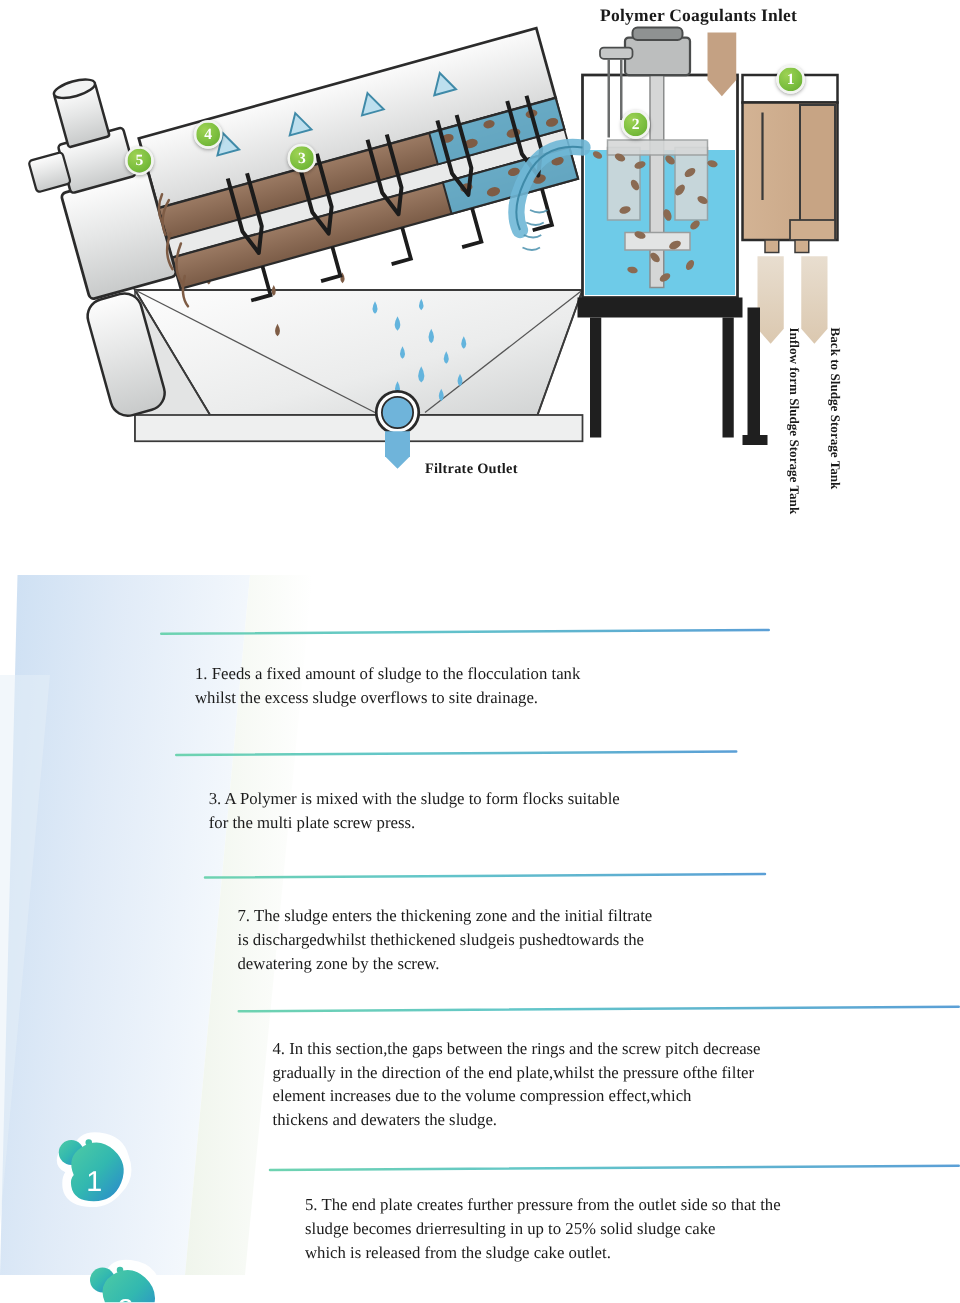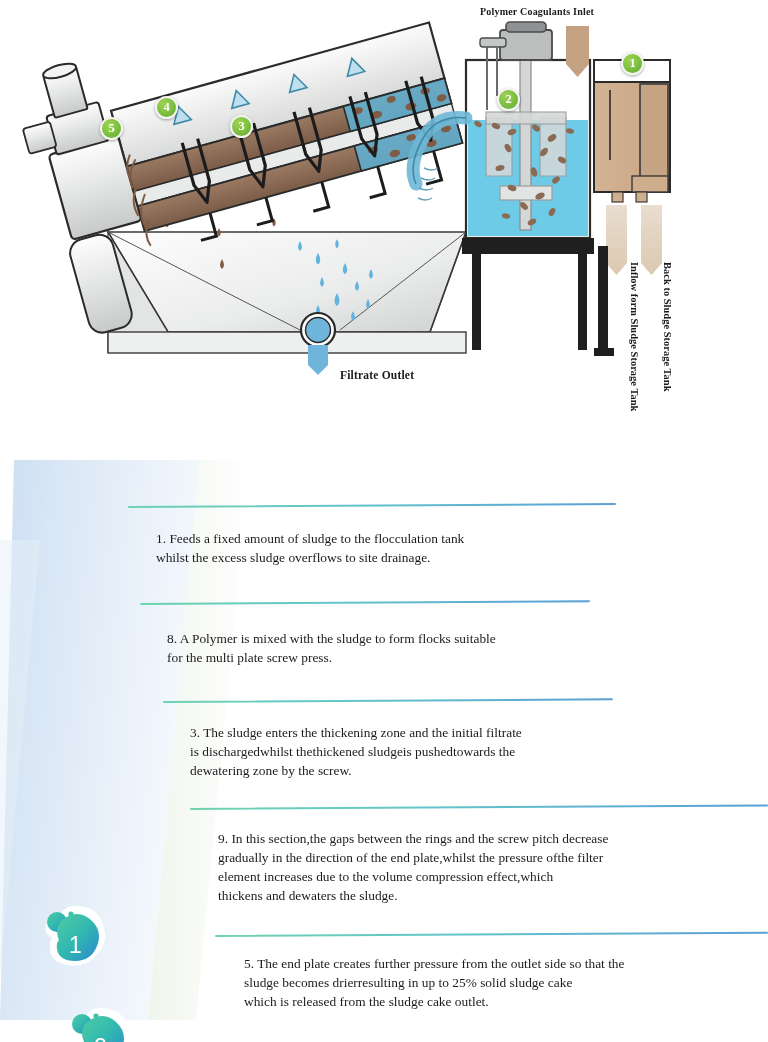--- a/index.html
+++ b/index.html
@@ -26,21 +26,21 @@
 
   .diagram-label {
     position: absolute;
     font-family: "Liberation Serif", serif;
     font-weight: bold;
     color: #1a1a1a;
     letter-spacing: 0.2px;
   }
   #label-polymer {
     left: 480px; top: 6px;
-    font-size: 10px;
+    font-size: 14px;
   }
   #label-filtrate {
     left: 340px; top: 369px;
     font-size: 11.5px;
     text-align: right;
   }
   .vlabel {
     position: absolute;
     font-family: "Liberation Serif", serif;
     font-weight: bold;
@@ -404,21 +404,21 @@
           <circle cx="24" cy="18" r="10" fill="url(#bg1)"></circle>
           <circle cx="38" cy="10" r="2.6" fill="#3fc0a8"></circle>
           <path d="M26 36 q-6 -14 6 -22 q14 -9 26 2 q12 11 6 26 q-6 15 -22 15 q-16 0 -18 -12 q-1 -6 2 -9z" fill="url(#bg1)"></path>
         </svg>
         <span class="num">1</span>
       </div>
     </div>
 
     <div class="step-row">
       <div class="divider" style="left:140px; top:183px; width:450px; transform:rotate(-0.35deg);"></div>
-      <div class="step-text" style="left:167px; top:209px; width:470px;">8. A Polymer is mixed with the sludge to form flocks suitable
+      <div class="step-text" style="left:167px; top:209px; width:470px;">3. A Polymer is mixed with the sludge to form flocks suitable
 for the multi plate screw press.</div>
       <div class="badge" style="left:58px; top:586px;">
         <svg width="76" height="76" viewBox="0 0 76 76" xmlns="http://www.w3.org/2000/svg">
           <defs>
             <linearGradient id="bg2" x1="0" y1="0" x2="1" y2="1">
               <stop offset="0%" stop-color="#4ecba4"></stop>
               <stop offset="50%" stop-color="#32b8b0"></stop>
               <stop offset="100%" stop-color="#2a86cf"></stop>
             </linearGradient>
           </defs>
@@ -426,29 +426,29 @@
           <circle cx="24" cy="18" r="10" fill="url(#bg2)"></circle>
           <circle cx="38" cy="10" r="2.6" fill="#3fc0a8"></circle>
           <path d="M26 36 q-6 -14 6 -22 q14 -9 26 2 q12 11 6 26 q-6 15 -22 15 q-16 0 -18 -12 q-1 -6 2 -9z" fill="url(#bg2)"></path>
         </svg>
         <span class="num">2</span>
       </div>
     </div>
 
     <div class="step-row">
       <div class="divider" style="left:163px; top:281px; width:450px; transform:rotate(-0.35deg);"></div>
-      <div class="step-text" style="left:190px; top:303px; width:480px;">3. The sludge enters the thickening zone and the initial filtrate
+      <div class="step-text" style="left:190px; top:303px; width:480px;">7. The sludge enters the thickening zone and the initial filtrate
 is dischargedwhilst thethickened sludgeis pushedtowards the
  dewatering zone by the screw.</div>
 
     </div>
 
     <div class="step-row">
       <div class="divider" style="left:190px; top:388px; width:578px; transform:rotate(-0.35deg);"></div>
-      <div class="step-text" style="left:218px; top:409px; width:545px;">9. In this section,the gaps between the rings and the screw pitch decrease
+      <div class="step-text" style="left:218px; top:409px; width:545px;">4. In this section,the gaps between the rings and the screw pitch decrease
 gradually in the direction of the end plate,whilst the pressure ofthe filter
  element increases due to the volume compression effect,which
  thickens and dewaters the sludge.</div>
 
     </div>
 
     <div class="step-row">
       <div class="divider" style="left:215px; top:515px; width:553px; transform:rotate(-0.35deg);"></div>
       <div class="step-text" style="left:244px; top:534px; width:520px;font-family:Liberation Serif, serif;">5. The end plate creates further pressure from the outlet side so that the
 sludge becomes drierresulting in up to 25% solid sludge cake

